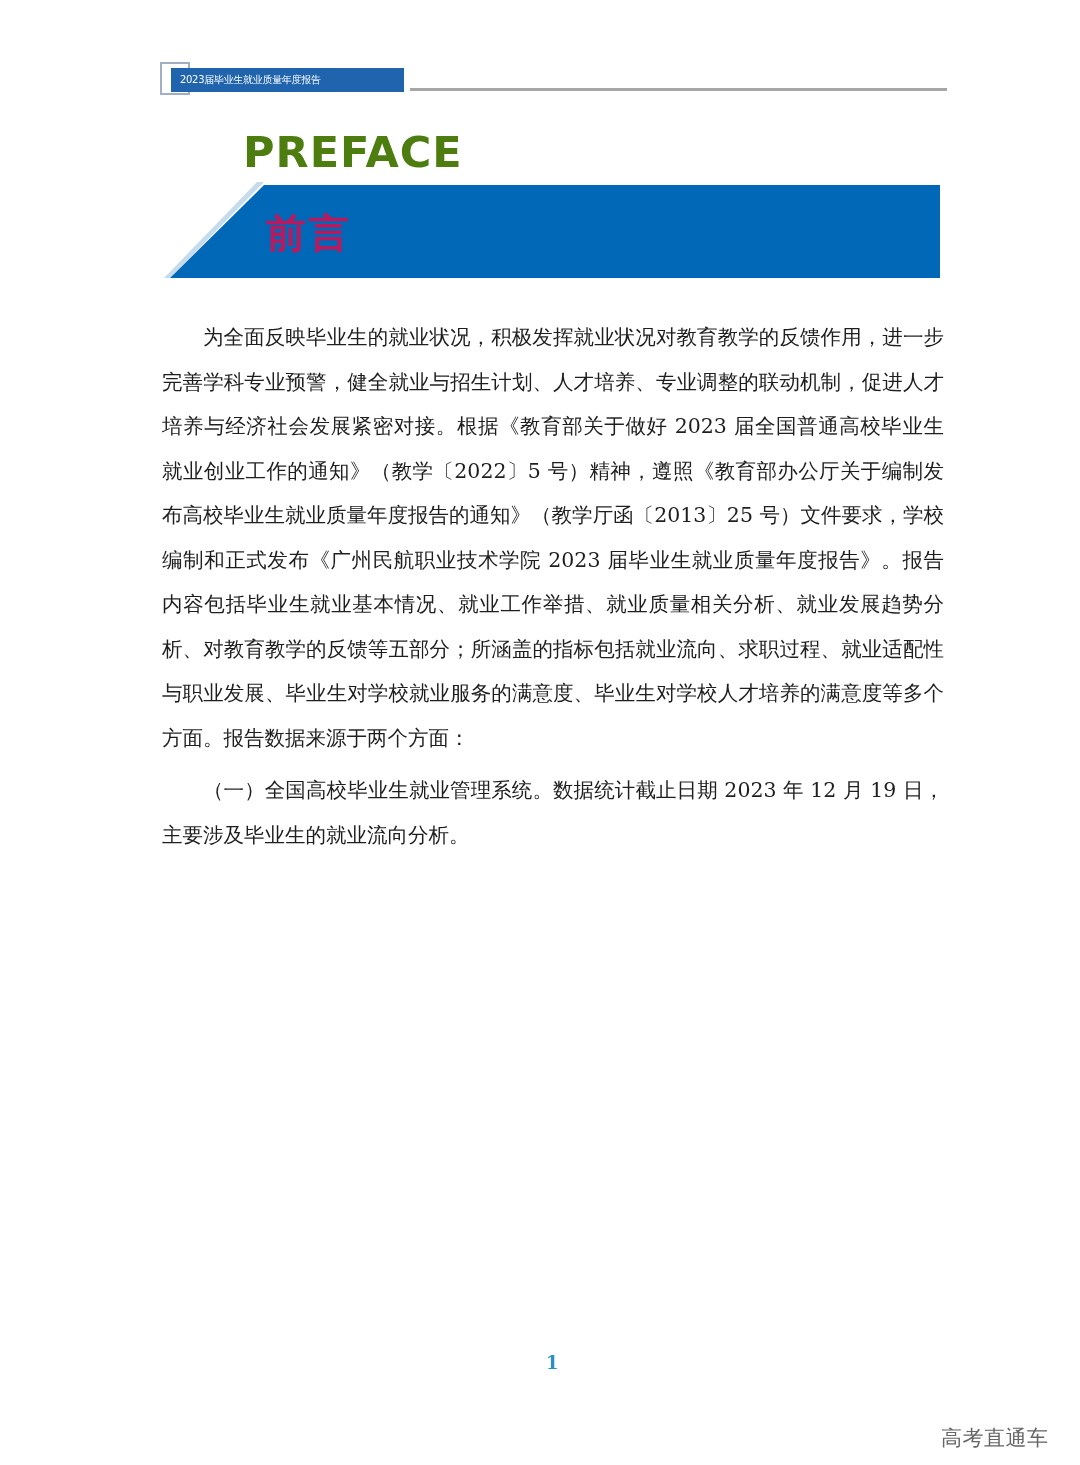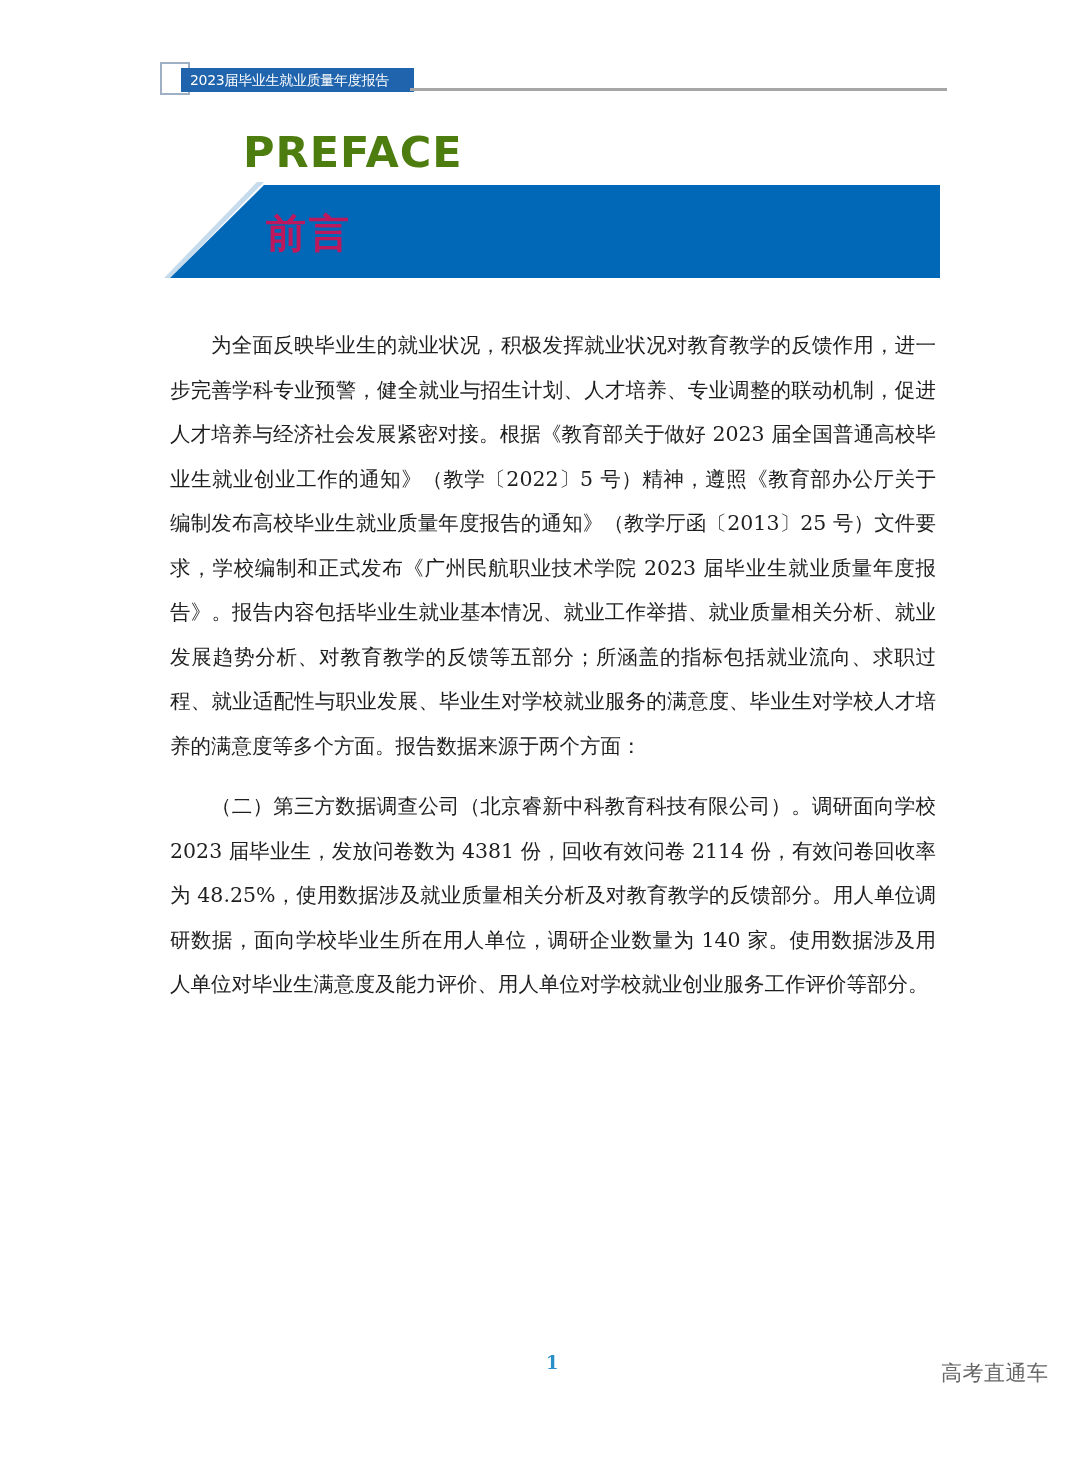--- a/index.html
+++ b/index.html
@@ -5,23 +5,23 @@
   html, body { margin: 0; padding: 0; }
   body {
     width: 1080px; height: 1465px; background: #ffffff; position: relative; overflow: hidden;
     font-family: "DejaVu Serif", "Liberation Serif", serif; color: #222222;
   }
   .hdr-square {
     position: absolute; left: 160px; top: 62px; width: 30px; height: 33px;
     border: 2px solid #9fb0c4; background: #fff; box-sizing: border-box;
   }
   .hdr-label {
-    position: absolute; left: 181px; top: 68px; width: 233px; height: 24px;
+    position: absolute; left: 171px; top: 68px; width: 233px; height: 24px;
     background: #1f64ad; color: #ffffff;
-    font-family: "DejaVu Sans", "Liberation Sans", sans-serif; font-size: 14px;
+    font-family: "DejaVu Sans", "Liberation Sans", sans-serif; font-size: 10px;
     line-height: 24px; padding-left: 9px; box-sizing: border-box; white-space: nowrap;
     letter-spacing: -0.3px;
   }
   .hdr-line {
     position: absolute; left: 410px; top: 88px; width: 537px; height: 3px; background: #a6a6a6;
   }
   .preface-en {
     position: absolute; left: 243px; top: 126px;
     font-family: "DejaVu Sans", "Liberation Sans", sans-serif; font-weight: bold;
     font-size: 43px; color: #4d7c0f; letter-spacing: 1px; line-height: 52px;
@@ -32,27 +32,27 @@
   .banner svg { display: block; }
   .banner-title {
     position: absolute; left: 266px; top: 205px;
     font-family: "DejaVu Sans", "Liberation Sans", sans-serif; font-weight: bold;
     font-size: 40px; color: #be185d; letter-spacing: 3px; line-height: 56px;
   }
   .body-text {
     position: absolute; left: 154px; top: 307px; width: 798px;
     font-size: 20.5px; line-height: 44.5px; text-align: justify; color: #1e1e1e;
   }
-  .body-text p { margin: 16px; text-indent: 2em; }
+  .body-text p { margin: 8px; text-indent: 2em; }
   .page-number {
     position: absolute; left: 546px; top: 1352px; font-size: 18px; font-weight: bold;
     color: #2a8fc9; font-family: "DejaVu Serif", "Liberation Serif", serif;
   }
   .watermark {
-    position: absolute; left: 941px; top: 1359px; font-size: 21px; color: #666666;
+    position: absolute; left: 941px; top: 1424px; font-size: 21px; color: #666666;
     font-family: "DejaVu Sans", "Liberation Sans", sans-serif; letter-spacing: 0.5px;
   }
 </style>
 </head>
 <body>
 
 <div class="hdr-square"></div>
 <div class="hdr-label">2023届毕业生就业质量年度报告</div>
 <div class="hdr-line"></div>
 
@@ -61,17 +61,17 @@
 <div class="banner">
   <svg width="782" height="100" viewBox="0 0 782 100">
     <polygon points="97,2 104,2 10,98 4,98" fill="#c6dced"></polygon>
     <polygon points="104,5 780,5 780,98 10,98" fill="#0068b7"></polygon>
   </svg>
 </div>
 <div class="banner-title">前言</div>
 
 <div class="body-text">
   <p>为全面反映毕业生的就业状况，积极发挥就业状况对教育教学的反馈作用，进一步完善学科专业预警，健全就业与招生计划、人才培养、专业调整的联动机制，促进人才培养与经济社会发展紧密对接。根据《教育部关于做好 2023 届全国普通高校毕业生就业创业工作的通知》（教学〔2022〕5 号）精神，遵照《教育部办公厅关于编制发布高校毕业生就业质量年度报告的通知》（教学厅函〔2013〕25 号）文件要求，学校编制和正式发布《广州民航职业技术学院 2023 届毕业生就业质量年度报告》。报告内容包括毕业生就业基本情况、就业工作举措、就业质量相关分析、就业发展趋势分析、对教育教学的反馈等五部分；所涵盖的指标包括就业流向、求职过程、就业适配性与职业发展、毕业生对学校就业服务的满意度、毕业生对学校人才培养的满意度等多个方面。报告数据来源于两个方面：</p>
-  <p>（二）第三方数据调查公司（北京睿新中科教育科技有限公司）。调研面向学校 2023 届毕业生，发放问卷数为 4381 份，回收有效问卷 2114 份，有效问卷回收率为 48.25%，使用数据涉及就业质量相关分析及对教育教学的反馈部分。用人单位调研数据，面向学校毕业生所在用人单位，调研企业数量为 140 家。使用数据涉及用人单位对毕业生满意度及能力评价、用人单位对学校就业创业服务工作评价等部分。</p>
+  <p>（一）全国高校毕业生就业管理系统。数据统计截止日期 2023 年 12 月 19 日，主要涉及毕业生的就业流向分析。</p>
 </div>
 
 <div class="page-number">1</div>
 <div class="watermark">高考直通车</div>
 
 </body></html>

